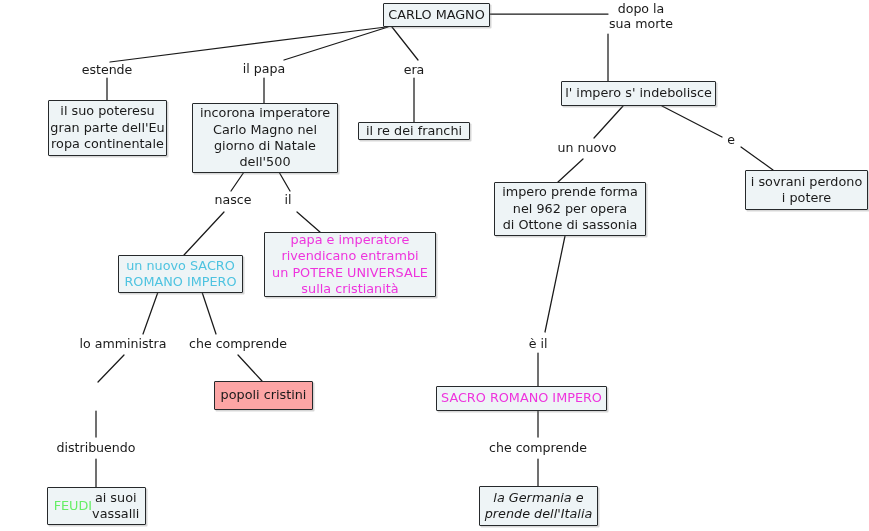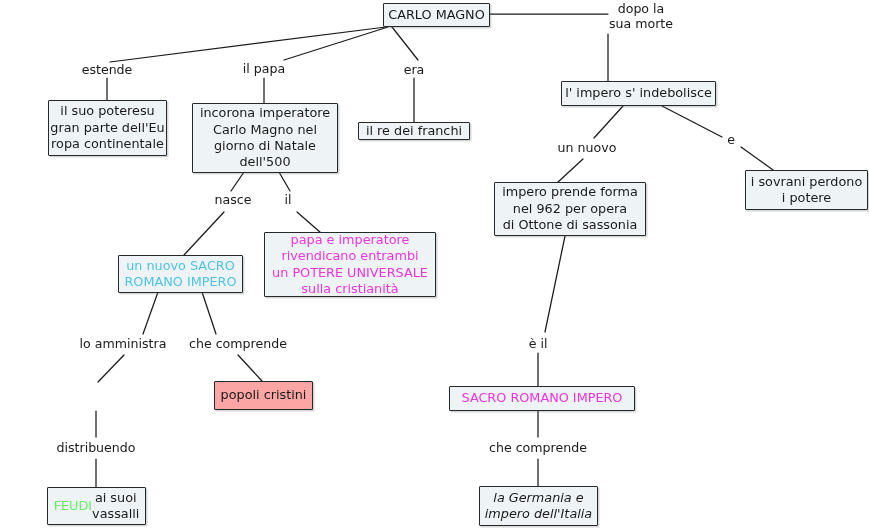--- a/index.html
+++ b/index.html
@@ -138,24 +138,24 @@
 
   <div class="node" style="left:561px; top:81px; width:155px; height:25px;">l' impero s' indebolisce</div>
 
   <div class="node" style="left:494px; top:182px; width:152px; height:54px;">impero prende forma
 nel 962 per opera
 di Ottone di sassonia</div>
 
   <div class="node" style="left:745px; top:170px; width:123px; height:40px;">i sovrani perdono
 i potere</div>
 
-  <div class="node magenta" style="left:449px; top:386px; width:186px; height:25px;">SACRO ROMANO IMPERO</div>
+  <div class="node magenta" style="left:436px; top:386px; width:171px; height:25px;">SACRO ROMANO IMPERO</div>
 
   <div class="node italic" style="left:479px; top:486px; width:119px; height:40px;">la Germania e
-impero dell'Italia</div>
+prende dell'Italia</div>
 
   <div class="elabel" style="left:107px; top:62px;">estende</div>
 
   <div class="elabel" style="left:264px; top:61px;">il papa</div>
 
   <div class="elabel" style="left:414px; top:62px;">era</div>
 
   <div class="elabel" style="left:641px; top:1px;">dopo la
 sua morte</div>
 

